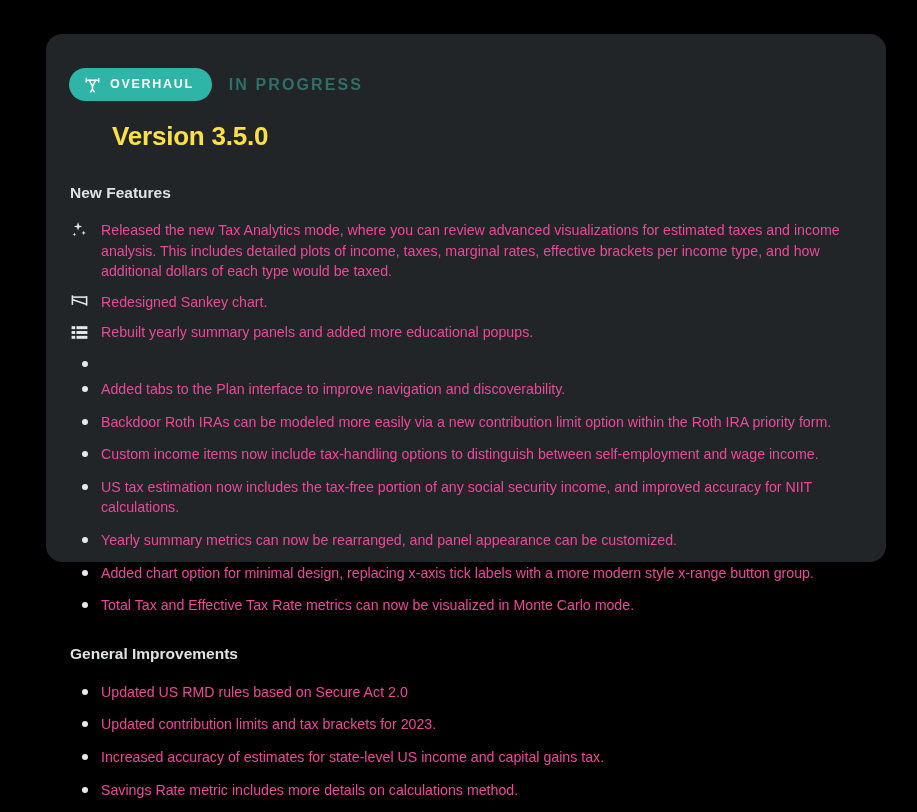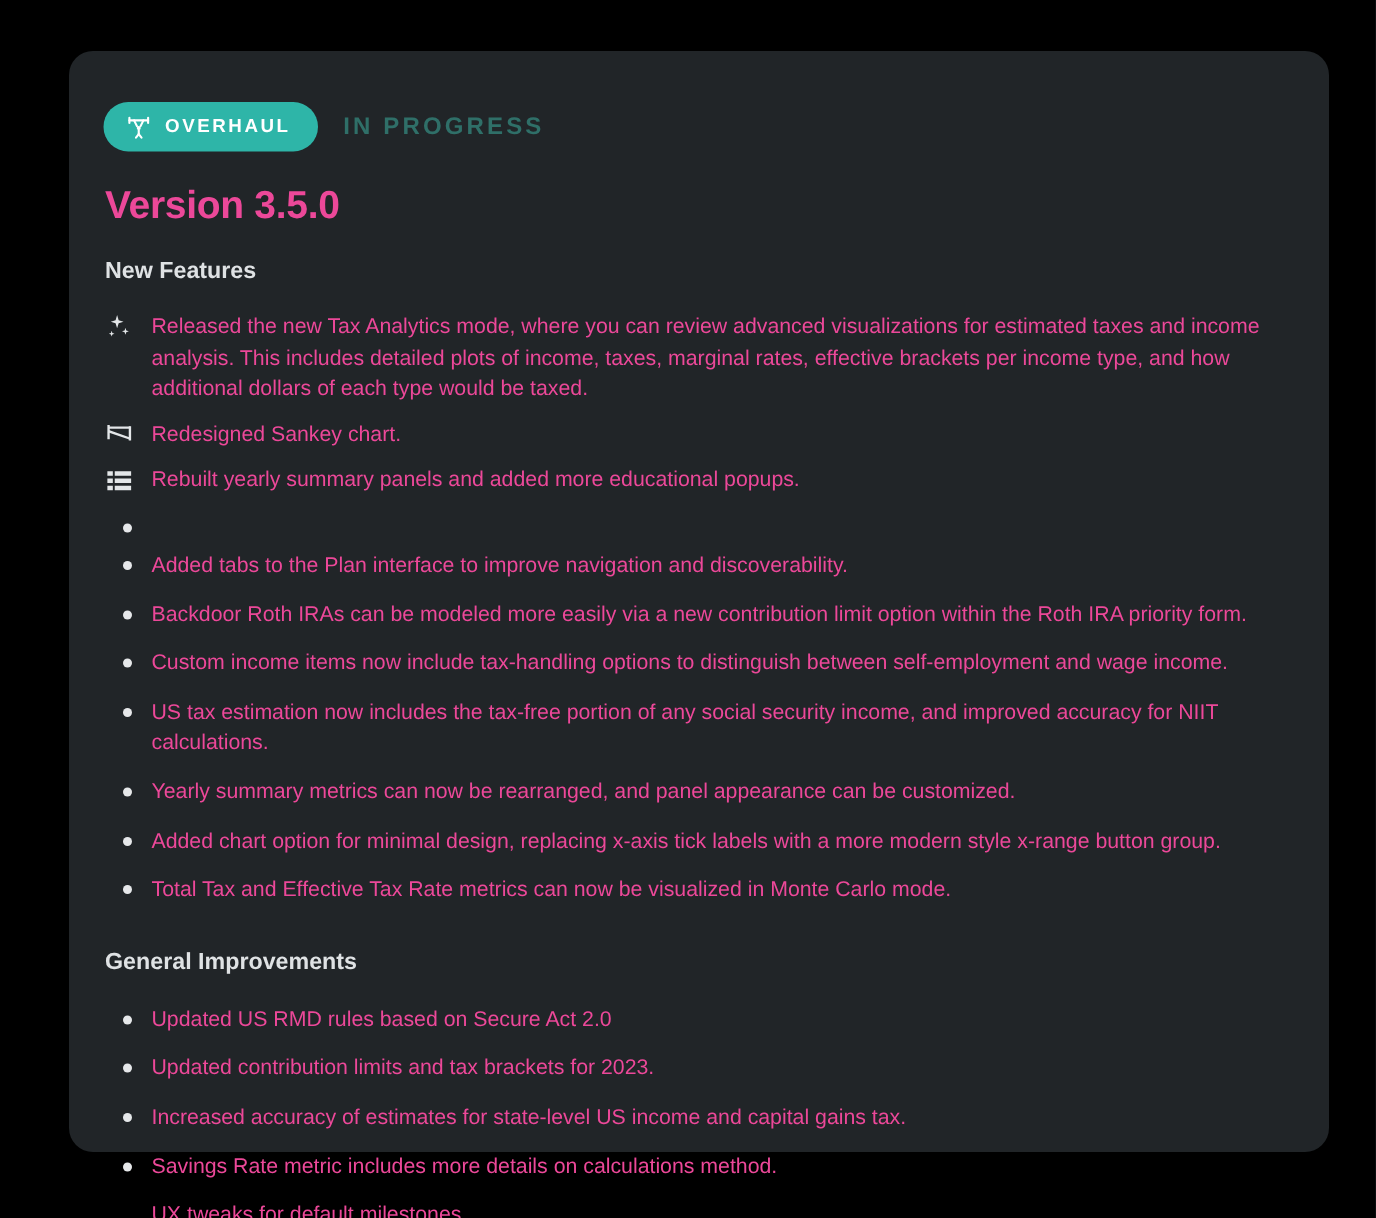--- a/index.html
+++ b/index.html
@@ -14,21 +14,21 @@
 
   .page {
     width: 917px;
     height: 812px;
     background: #000000;
     padding: 34px 31px 44px 46px;
   }
 
   .release-card {
     width: 840px;
-    height: 734px;
+    height: 528px;
     background: #212528;
     border-radius: 16px;
     padding: 34px 31px 30px 22px;
   }
 
   
   .card-header {
     display: flex;
     align-items: center;
     gap: 17px;
@@ -61,30 +61,31 @@
   .progress-label {
     color: #2f6f68;
     font-size: 16px;
     font-weight: bold;
     letter-spacing: 2.1px;
     text-transform: uppercase;
     white-space: nowrap;
   }
 
   .version-title {
-    color: #ec4899;
+    color: #fde047;
     font-size: 26px;
     font-weight: bold;
     letter-spacing: -0.2px;
     margin-top: 20px;
     padding-left: 2px;
+    margin-left: 42px;
   }
 
   
-  .section { margin-top: 20px; }
+  .section { margin-top: 32px; }
   .section.general { margin-top: 23px; }
 
   .section-title {
     color: #dfe2e4;
     font-size: 15.5px;
     font-weight: bold;
     padding-left: 2px;
     margin-bottom: 13px;
   }
 

